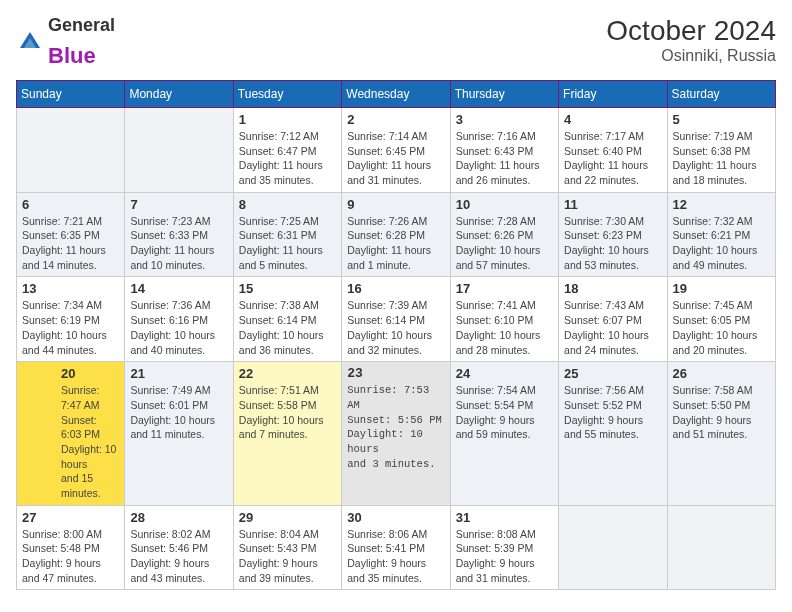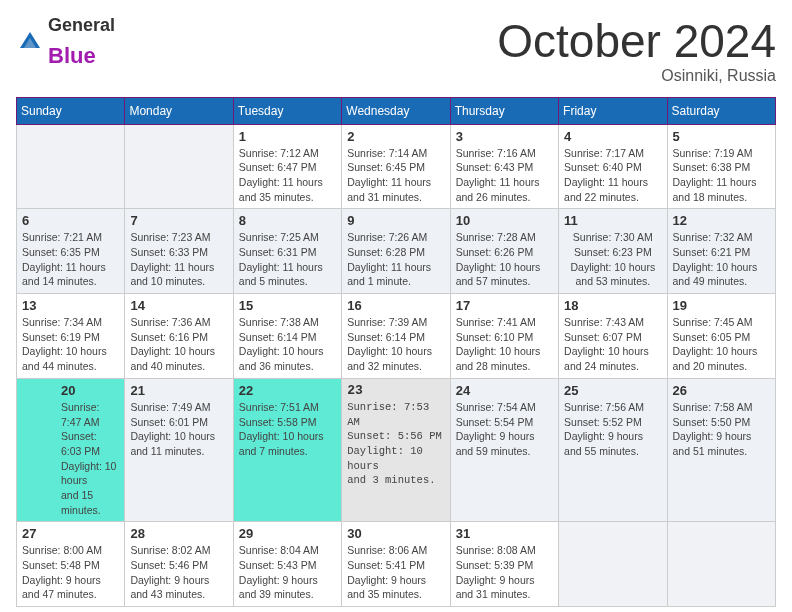--- a/index.html
+++ b/index.html
@@ -38,21 +38,21 @@
       color: #a21caf;
     }
     .logo-icon {
       width: 28px;
       height: 28px;
     }
     .title-block {
       text-align: right;
     }
     .month-title {
-      font-size: 46px;
+      font-size: 28px;
       font-weight: 300;
       color: #333;
       line-height: 1.1;
     }
     .location {
       font-size: 16px;
       color: #555;
     }
     .calendar {
       width: 100%;
@@ -201,21 +201,21 @@
         </td>
         <td style="background: rgb(238, 241, 246);">
           <span class="day-num">10</span>
           <div class="day-info" style="white-space: pre-line;">Sunrise: 7:28 AM
 Sunset: 6:26 PM
 Daylight: 10 hours
 and 57 minutes.</div>
         </td>
         <td style="background: rgb(238, 241, 246);">
           <span class="day-num">11</span>
-          <div class="day-info" style="white-space: pre-line; text-align: center;">Sunrise: 7:30 AM
+          <div class="day-info" style="white-space: pre-line;">Sunrise: 7:30 AM
 Sunset: 6:23 PM
 Daylight: 10 hours
 and 53 minutes.</div>
         </td>
         <td style="background: rgb(238, 241, 246);">
           <span class="day-num">12</span>
           <div class="day-info" style="white-space: pre-line;">Sunrise: 7:32 AM
 Sunset: 6:21 PM
 Daylight: 10 hours
 and 49 minutes.</div>
@@ -266,35 +266,35 @@
         </td>
         <td>
           <span class="day-num">19</span>
           <div class="day-info" style="white-space: pre-line;">Sunrise: 7:45 AM
 Sunset: 6:05 PM
 Daylight: 10 hours
 and 20 minutes.</div>
         </td>
       </tr>
       <tr>
-        <td style="background: #5eead4; padding-left: 44px;">
+        <td style="background: #fde047; padding-left: 44px;">
           <span class="day-num">20</span>
           <div class="day-info" style="white-space: pre-line;">Sunrise: 7:47 AM
 Sunset: 6:03 PM
 Daylight: 10 hours
 and 15 minutes.</div>
         </td>
         <td style="background: rgb(238, 241, 246);">
           <span class="day-num">21</span>
           <div class="day-info" style="white-space: pre-line;">Sunrise: 7:49 AM
 Sunset: 6:01 PM
 Daylight: 10 hours
 and 11 minutes.</div>
         </td>
-        <td style="background: #5eead4;">
+        <td style="background: #fef9c3;">
           <span class="day-num">22</span>
           <div class="day-info" style="white-space: pre-line;">Sunrise: 7:51 AM
 Sunset: 5:58 PM
 Daylight: 10 hours
 and 7 minutes.</div>
         </td>
         <td style="background: #e5e5e5; font-family: Liberation Mono, monospace;">
           <span class="day-num">23</span>
           <div class="day-info" style="white-space: pre-line;">Sunrise: 7:53 AM
 Sunset: 5:56 PM

